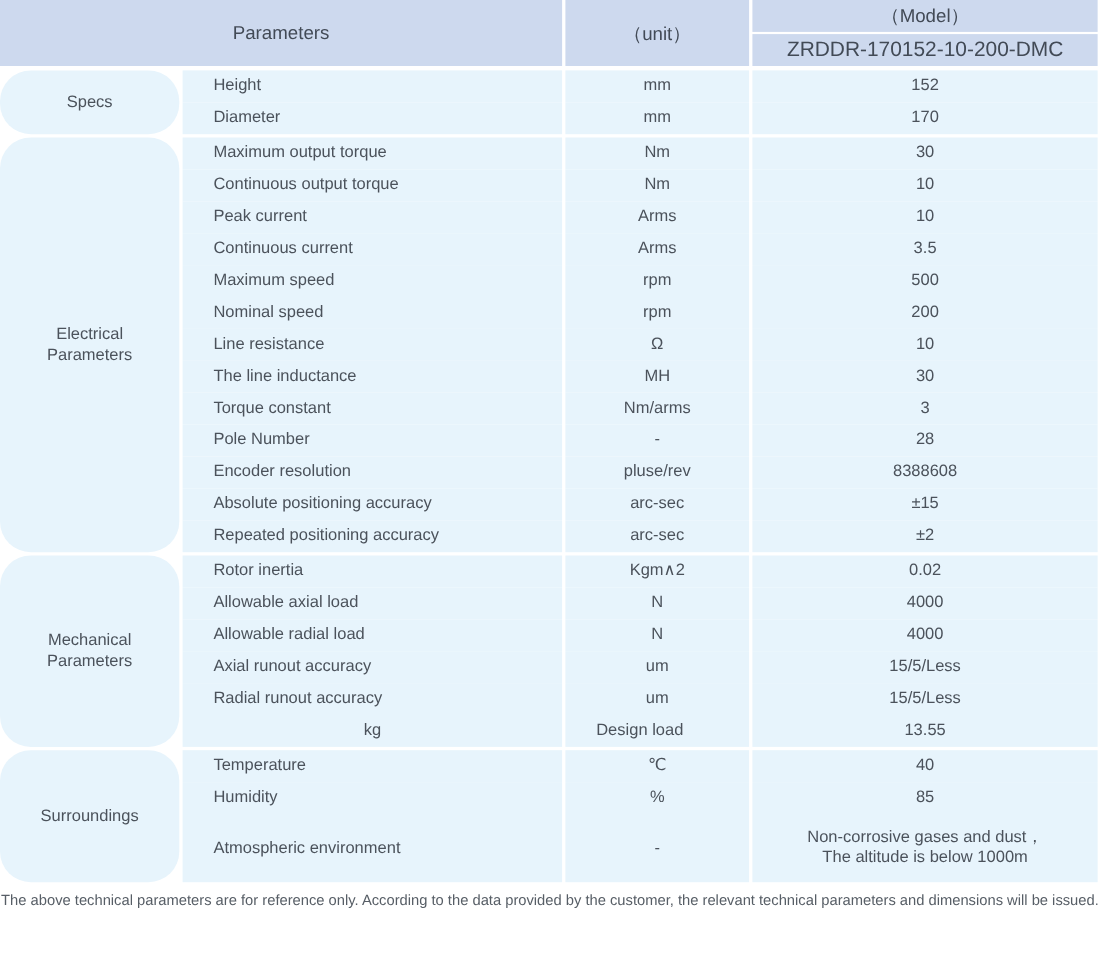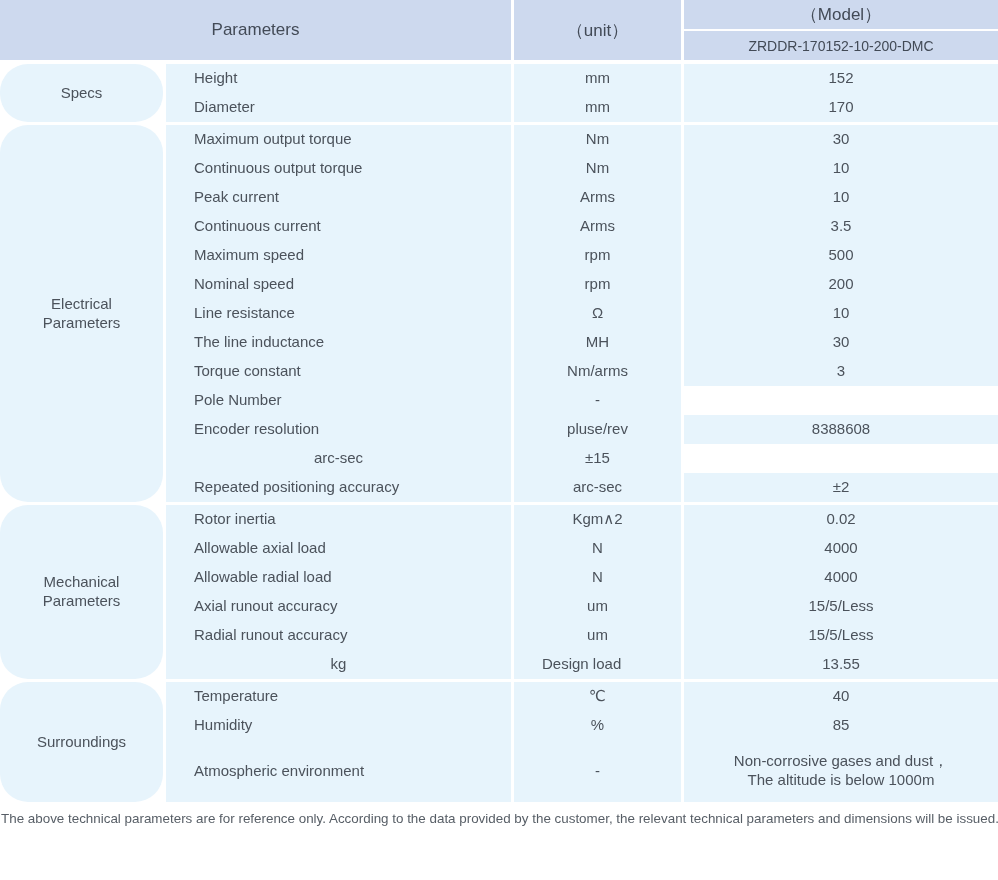--- a/index.html
+++ b/index.html
@@ -26,21 +26,21 @@
     height:60px;
   }
   .thead .hcell{
     background:var(--header-bg);
     color:var(--header-text);
     display:flex;align-items:center;justify-content:center;
     font-size:17px;
   }
   .model-stack{display:flex;flex-direction:column;row-gap:2px;}
   .model-stack .hcell{flex:1;}
-  .model-stack .model-value{font-size:14px;}
+  .model-stack .model-value{font-size:19px;}
   
   .section{
     display:flex;
     column-gap:3px;
     margin-top:3px;
   }
   .section:first-of-type{margin-top:4px;}
   .cat-cell{
     width:163px;flex:none;
     background:var(--row-bg);
@@ -150,27 +150,29 @@
             <div class="cell pvalue">30</div>
           </div>
           <div class="trow">
             <div class="cell pname">Torque constant</div>
             <div class="cell punit">Nm/arms</div>
             <div class="cell pvalue">3</div>
           </div>
           <div class="trow">
             <div class="cell pname">Pole Number</div>
             <div class="cell punit">-</div>
+            <div class="cell pvalue">28</div>
           </div>
           <div class="trow">
             <div class="cell pname">Encoder resolution</div>
             <div class="cell punit">pluse/rev</div>
             <div class="cell pvalue">8388608</div>
           </div>
           <div class="trow">
+            <div class="cell pname">Absolute positioning accuracy</div>
             <div class="cell punit">arc-sec</div>
             <div class="cell pvalue">±15</div>
           </div>
           <div class="trow">
             <div class="cell pname">Repeated positioning accuracy</div>
             <div class="cell punit">arc-sec</div>
             <div class="cell pvalue">±2</div>
           </div>
         </div>
       </div>

